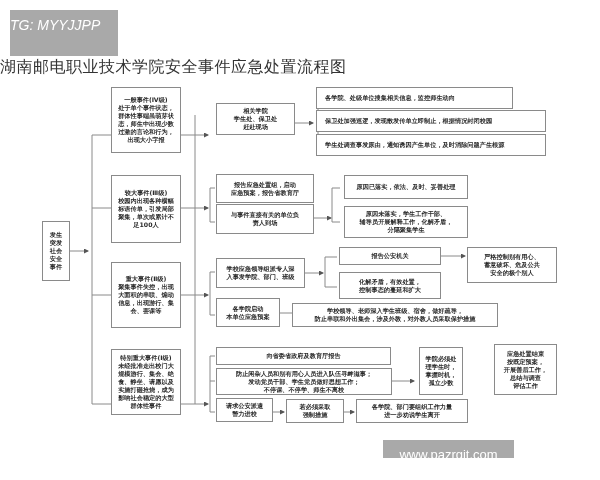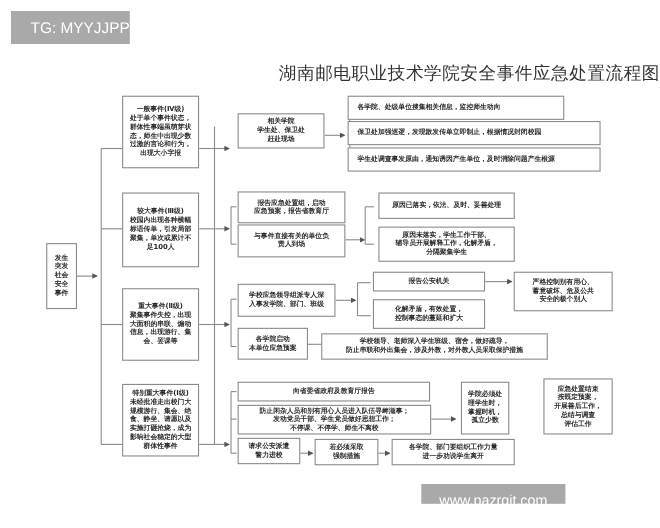--- a/index.html
+++ b/index.html
@@ -3,23 +3,23 @@
 <meta charset="utf-8">
 <style>
   html, body { margin:0; padding:0; }
   body { width:600px; height:480px; background:#ffffff; position:relative; overflow:hidden;
          font-family: "DejaVu Sans", "Liberation Sans", sans-serif; color:#222; }
   .box { position:absolute; border:1px solid #8a8a8a; background:#fff; box-sizing:border-box;
          display:flex; align-items:center; justify-content:center; text-align:center;
          font-size:6.2px; line-height:8px; font-weight:bold; color:#2a2a2a; padding:1px 2px; }
   .box.left { justify-content:flex-start; text-align:left; padding-left:8px; }
   .box span { display:block; white-space:pre-line; }
-  .title { position:absolute; left:0; width:600px; top:57px; text-align:right; font-size:16px; color:#333; letter-spacing:0.5px; }
+  .title { position:absolute; left:0; width:600px; top:57px; text-align:left; font-size:16px; color:#333; letter-spacing:0.5px; }
   .wm { position:absolute; background:#a9a9a9; color:#fff; font-family:"Liberation Sans", sans-serif; }
-  .wm-tl { left:10px; top:10px; width:108px; height:30px; font-size:14px; line-height:30px; text-align:right; }
+  .wm-tl { left:10px; top:10px; width:108px; height:46px; font-size:14px; line-height:30px; text-align:left;font-style:italic; }
   .wm-br { left:383px; top:440px; width:131px; height:18px; font-size:13px; line-height:30px; text-align:center; }
   svg.lines { position:absolute; left:0; top:0; }
 </style>
 </head>
 <body>
 
 <div class="wm wm-tl">TG: MYYJJPP</div>
 <div class="title">湖南邮电职业技术学院安全事件应急处置流程图</div>
 
 <svg class="lines" width="600" height="480">

